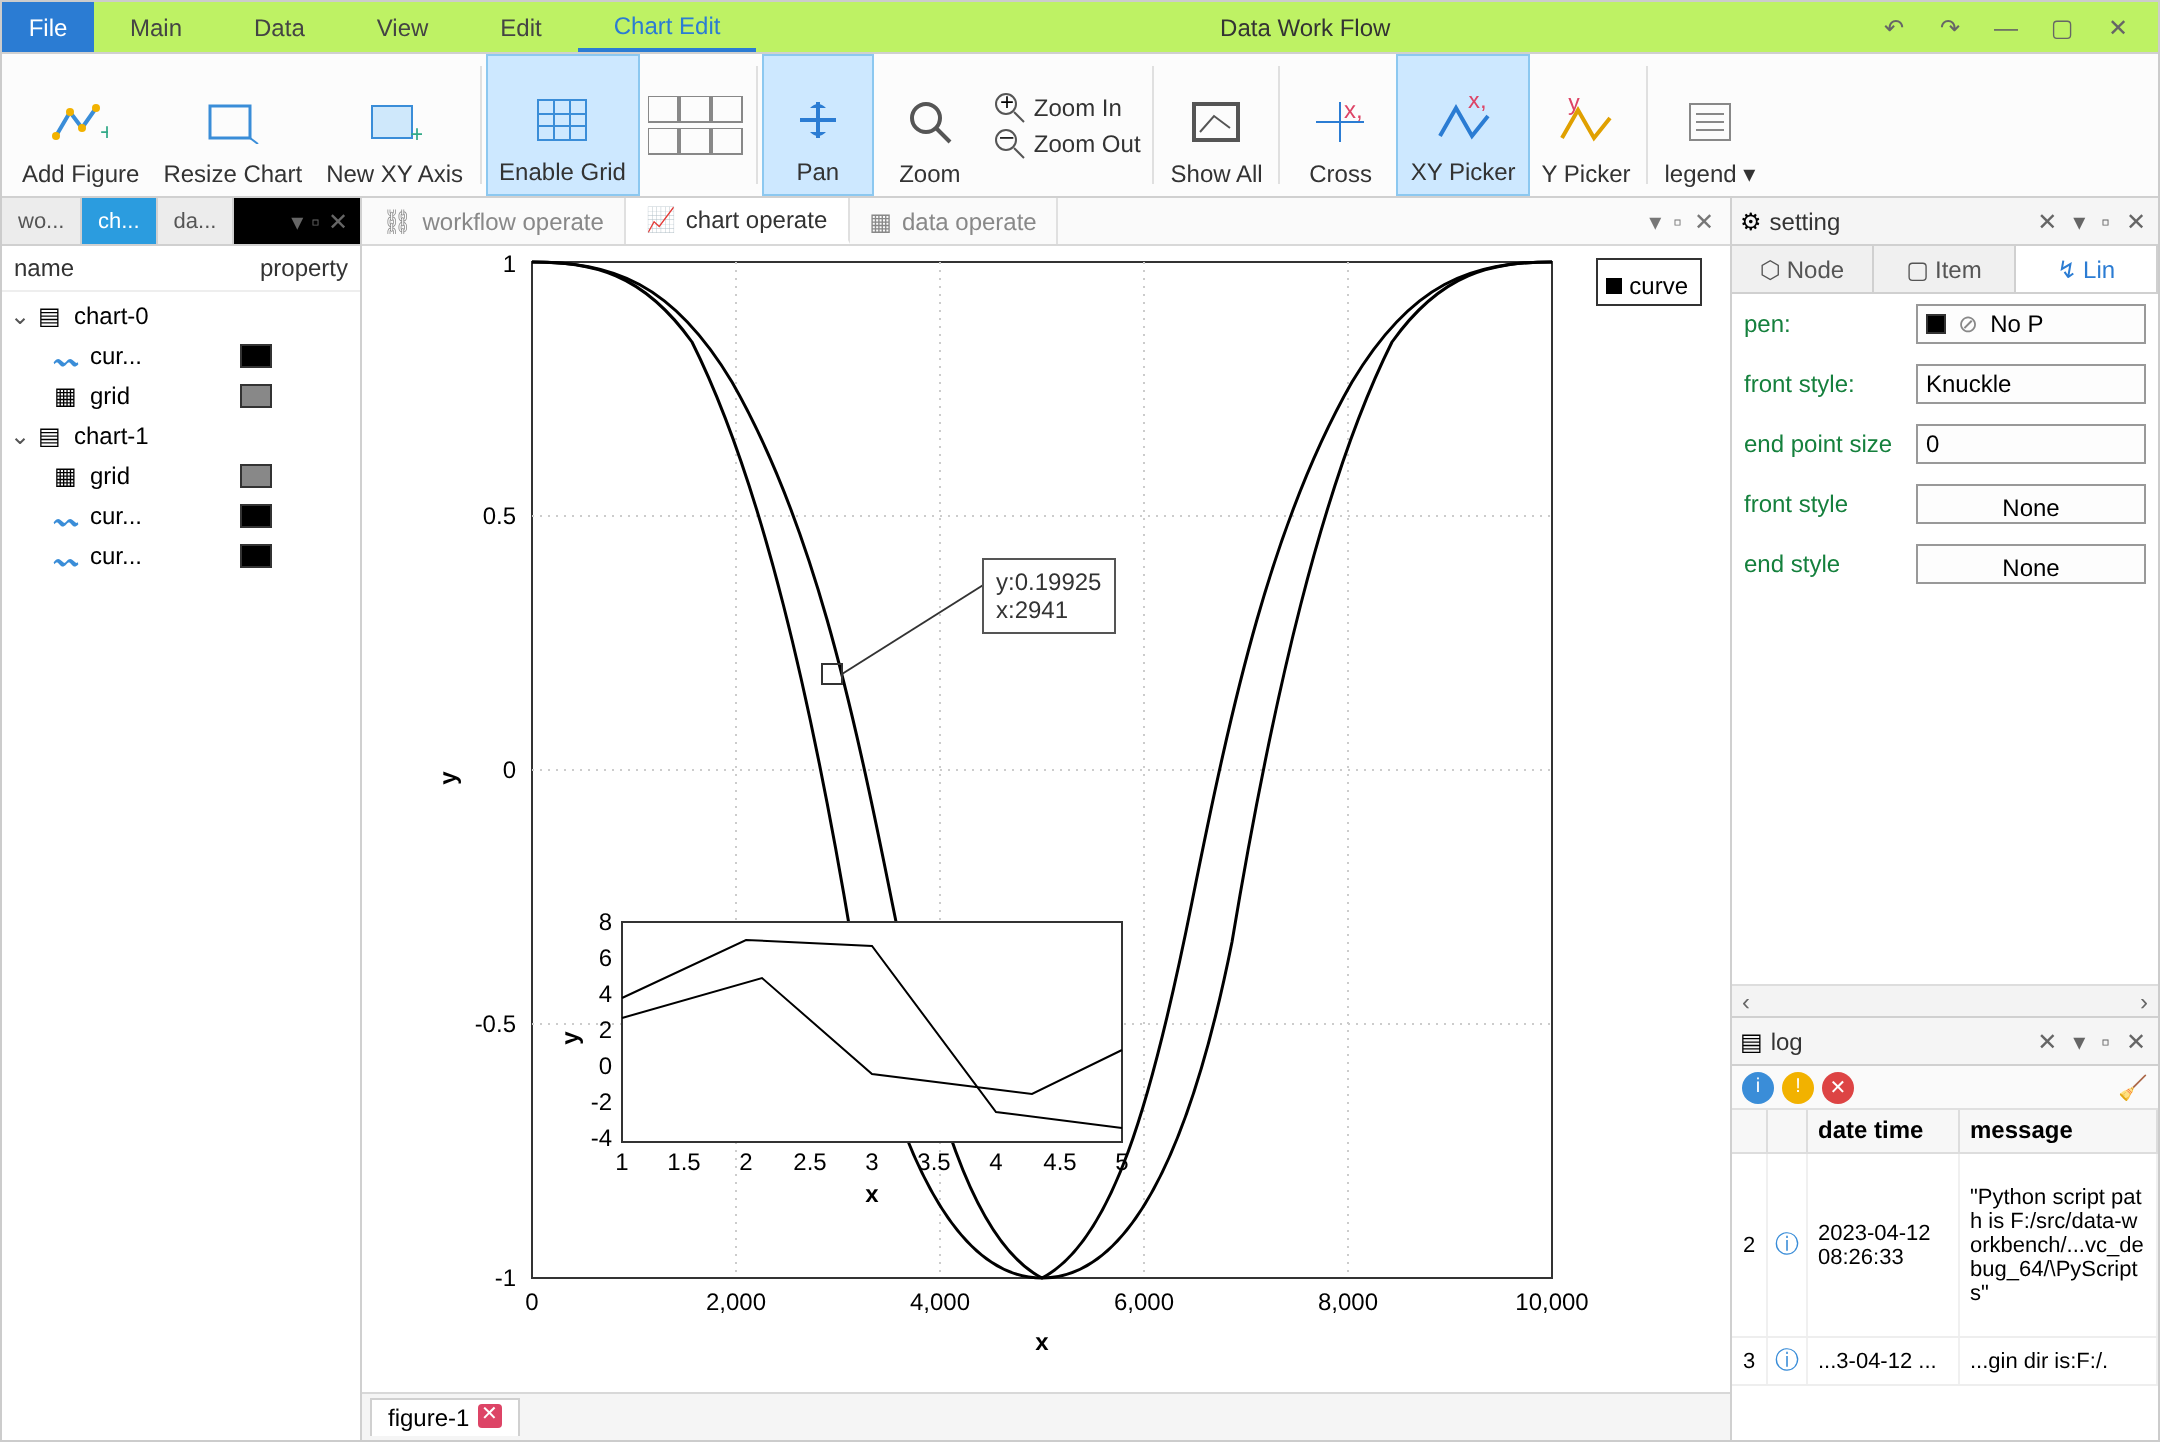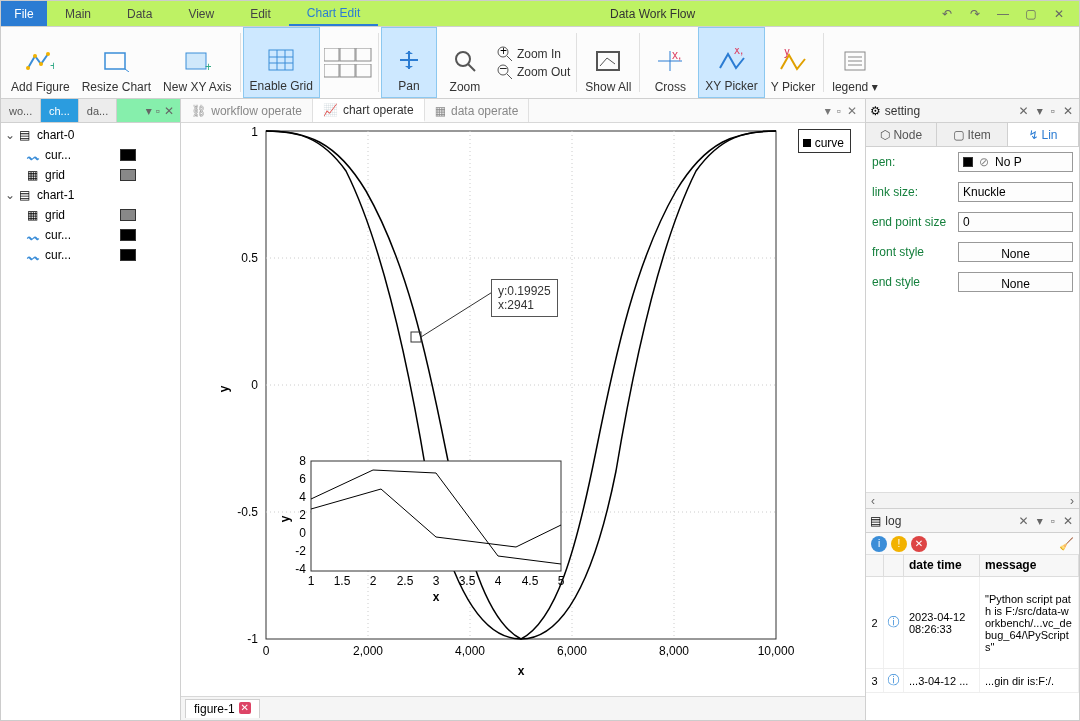--- a/index.html
+++ b/index.html
@@ -22,21 +22,21 @@
 .rib-item .rlabel { margin-top: 4px; color: #333; white-space: nowrap; }
 .rib-sep { width: 1px; background: #e0e0e0; margin: 6px 2px; }
 .rib-sub { display: flex; flex-direction: column; justify-content: center; gap: 2px; padding: 2px 4px; }
 .rib-sub div { display: flex; align-items: center; gap: 4px; font-size: 12px; color: #333; }
 
 
 .main { display: flex; height: calc(100% - 98px); }
 
 
 .left { width: 180px; border-right: 1px solid #d0d0d0; display: flex; flex-direction: column; }
-.left-tabs { height: 24px; display: flex; border-bottom: 1px solid #d0d0d0; background: #86efac; }
+.left-tabs { height: 24px; display: flex; border-bottom: 1px solid #d0d0d0; background: #000000; }
 .ltab { padding: 0 8px; display: flex; align-items: center; color: #555; background: #ececec; border-right: 1px solid #d0d0d0; font-size: 11px; max-width: 40px; overflow: hidden; text-overflow: ellipsis; }
 .ltab.active { background: #2b9cdf; color: #fff; }
 .ltab-ctrls { margin-left: auto; display: flex; align-items: center; gap: 4px; padding: 0 6px; color: #666; }
 .left-head { display: flex; padding: 4px 6px; border-bottom: 1px solid #eee; color: #333; }
 .left-head .c1 { flex: 1; }
 .tree { padding: 2px 4px; overflow: auto; }
 .tnode { display: flex; align-items: center; gap: 4px; height: 20px; }
 .tnode.ind1 { padding-left: 22px; }
 .tnode .exp { width: 10px; text-align: center; color: #555; }
 .tnode .swatch { width: 16px; height: 12px; border: 1px solid #333; margin-left: auto; margin-right: 40px; }
@@ -266,20 +266,24 @@
   <div class="left">
     <div class="left-tabs">
       <div class="ltab">wo...</div>
       <div class="ltab active">ch...</div>
       <div class="ltab">da...</div>
       <div class="ltab-ctrls">
         <span>▾</span>
         <span>▫</span>
         <span>✕</span>
       </div>
+    </div>
+    <div class="left-head">
+      <div class="c1">name</div>
+      <div>property</div>
     </div>
     <div class="tree">
       <div class="tnode">
           <span class="exp">⌄</span>
           <span class="ticon">▤</span>
           <span>chart-0</span>
         </div>
       <div class="tnode ind1">
           <span class="ticon" style="color:#3a8dd8">〰</span>
           <span>cur...</span>
@@ -448,21 +452,21 @@
       <div class="sform">
         <div class="srow">
           <div class="lab">pen:</div>
           <div class="val">
               <span style="width:10px;height:10px;background:#000;border:1px solid #333;margin-right:6px"></span>
               <span style="color:#888;margin-right:6px">⊘</span>
               <span>No P</span>
             </div>
         </div>
         <div class="srow">
-          <div class="lab">link size:</div>
+          <div class="lab">front style:</div>
           <div class="val">Knuckle</div>
         </div>
         <div class="srow">
           <div class="lab">end point size</div>
           <div class="val">0</div>
         </div>
         <div class="srow">
           <div class="lab">front style</div>
           <div class="val center">
               <span style="flex:1;border-top:1px solid #333;margin:0 5px"></span>

